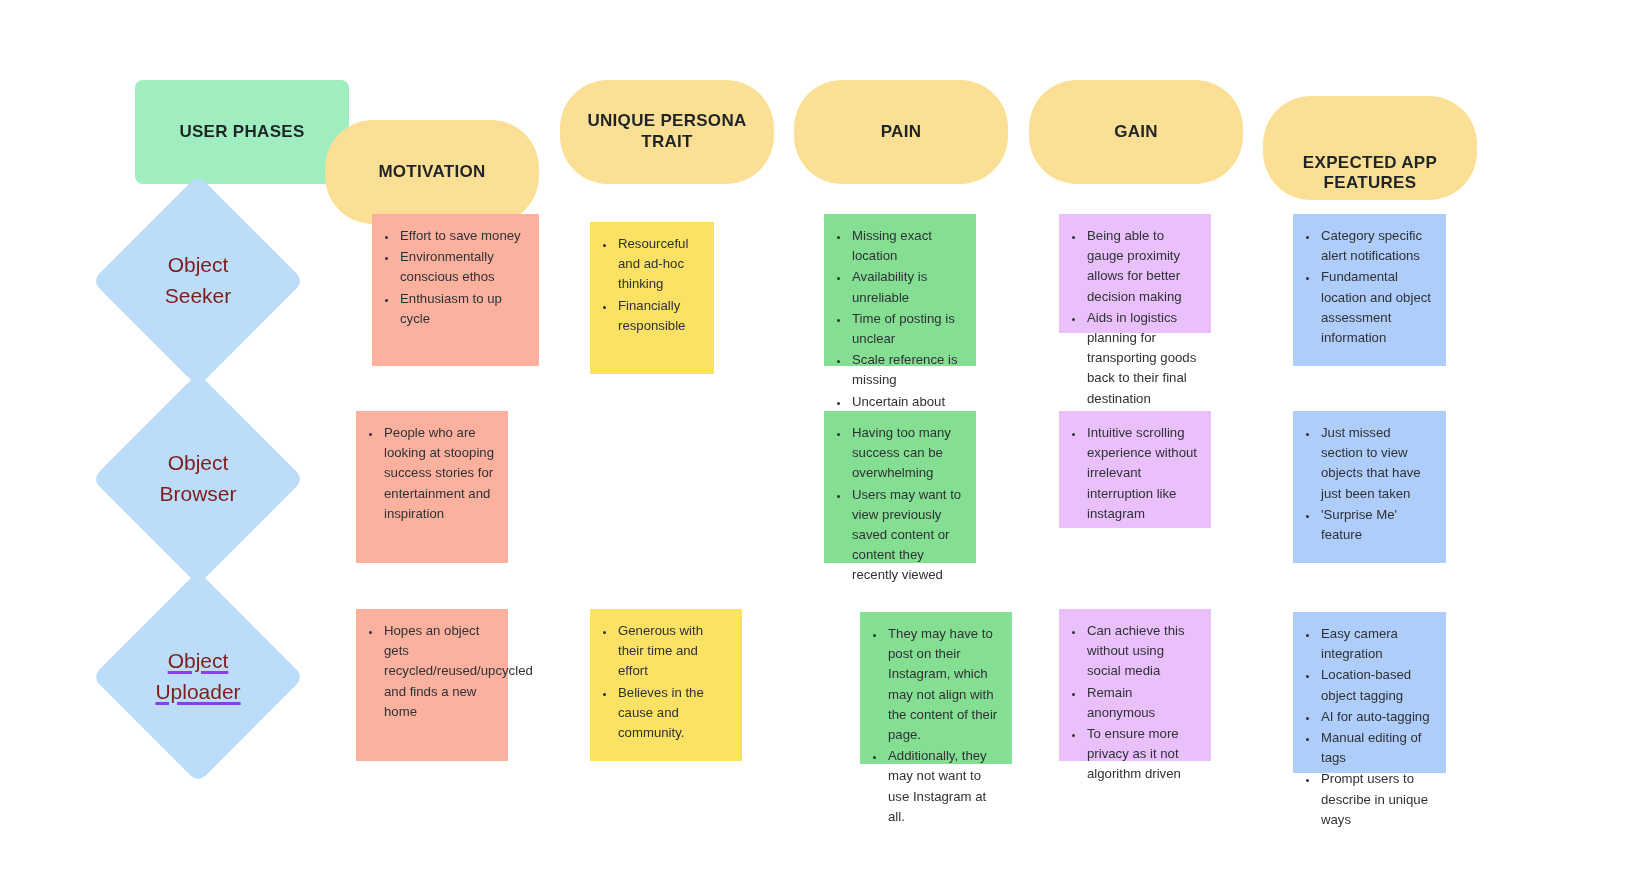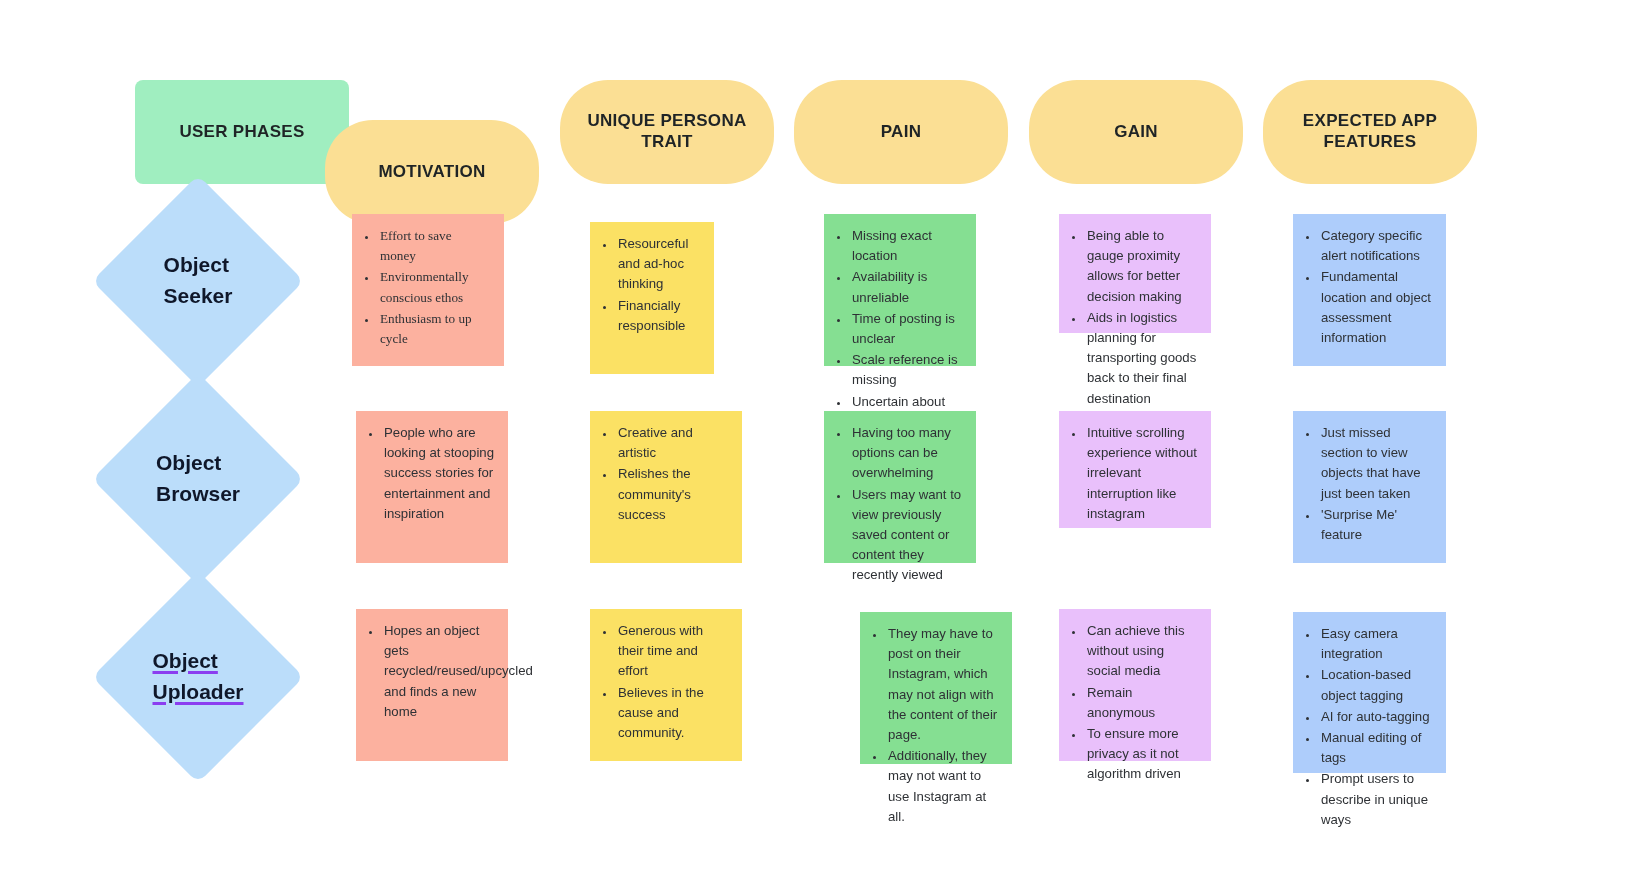--- a/index.html
+++ b/index.html
@@ -55,24 +55,25 @@
     height: 150px;
     margin-left: -75px;
     margin-top: -75px;
     background: #bbddfa;
     border-radius: 10px;
     transform: rotate(45deg);
   }
   .diamond-label {
     position: relative;
     z-index: 2;
-    font-weight: bold;
+    text-align: center;
+    font-weight: normal;
     font-size: 21px;
     line-height: 1.45;
-    color: #0f172a;
+    color: #7f1d1d;
     white-space: pre-line;
   }
   .diamond-label.underlined {
     text-decoration: underline;
     text-decoration-color: #8b3ef0;
     text-decoration-thickness: 3px;
     text-underline-offset: 3px;
   }
 
   
@@ -112,31 +113,31 @@
   </div>
 
   <div class="header-pill yellow" style="left:794px; top:80px; width:214px; height:104px;">
     <span>PAIN</span>
   </div>
 
   <div class="header-pill yellow" style="left:1029px; top:80px; width:214px; height:104px;">
     <span>GAIN</span>
   </div>
 
-  <div class="header-pill yellow" style="left:1263px; top:80px; width:214px; height:104px;">
+  <div class="header-pill yellow" style="left:1263px; top:96px; width:214px; height:104px;align-items:flex-end;">
     <span>EXPECTED APP FEATURES</span>
   </div>
 
   <div class="diamond-wrap" style="left:91px; top:184px; width:214px; height:193px;">
     <div class="diamond-shape"></div>
     <div class="diamond-label">Object
 Seeker</div>
   </div>
 
-  <div class="note" style="left:352px; top:214px; width:152px; height:152px; background:#fcb19f;font-family:Liberation Serif, serif;">
+  <div class="note" style="left:372px; top:214px; width:167px; height:152px; background:#fcb19f;">
     <ul>
       <li>Effort to save money</li>
       <li>Environmentally conscious ethos</li>
       <li>Enthusiasm to up cycle</li>
     </ul>
   </div>
 
   <div class="note" style="left:590px; top:214px; width:124px; height:152px; background:#fbe164;margin-top:8px;">
     <ul>
       <li>Resourceful and ad-hoc thinking</li>
@@ -173,30 +174,24 @@
     <div class="diamond-label">Object
 Browser</div>
   </div>
 
   <div class="note" style="left:356px; top:411px; width:152px; height:152px; background:#fcb19f;">
     <ul>
       <li>People who are looking at stooping success stories for entertainment and inspiration</li>
     </ul>
   </div>
 
-  <div class="note" style="left:590px; top:411px; width:152px; height:152px; background:#fbe164;">
-    <ul>
-      <li>Creative and artistic</li>
-      <li>Relishes the community's success</li>
-    </ul>
-  </div>
 
   <div class="note" style="left:824px; top:411px; width:152px; height:152px; background:#85df92;">
     <ul>
-      <li>Having too many options can be overwhelming</li>
+      <li>Having too many success can be overwhelming</li>
       <li>Users may want to view previously saved content or content they recently viewed</li>
     </ul>
   </div>
 
   <div class="note" style="left:1059px; top:411px; width:152px; height:117px; background:#e9c0fb;">
     <ul>
       <li>Intuitive scrolling experience without irrelevant interruption like instagram</li>
     </ul>
   </div>
 

